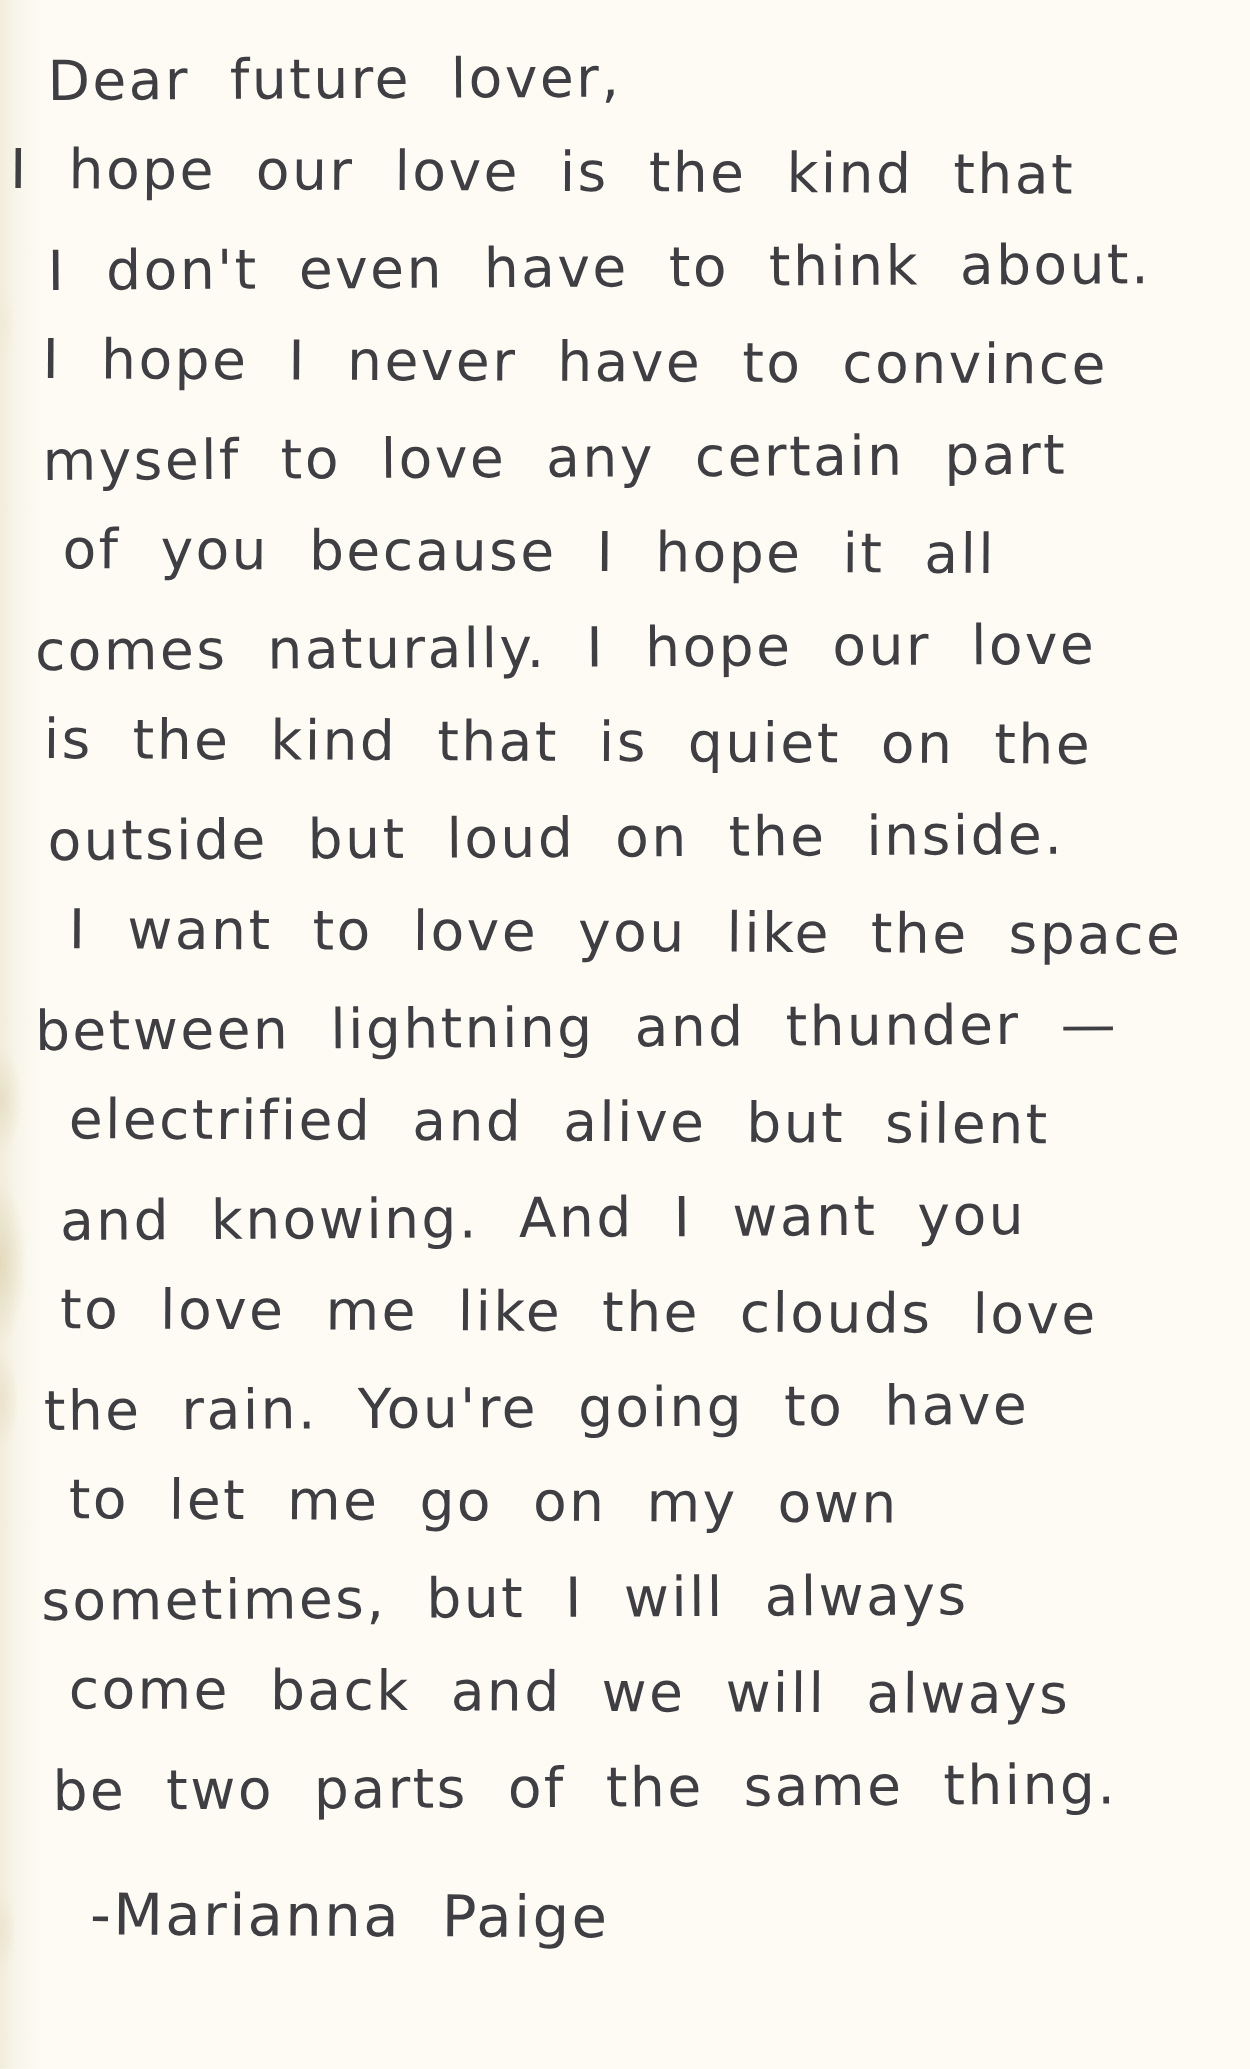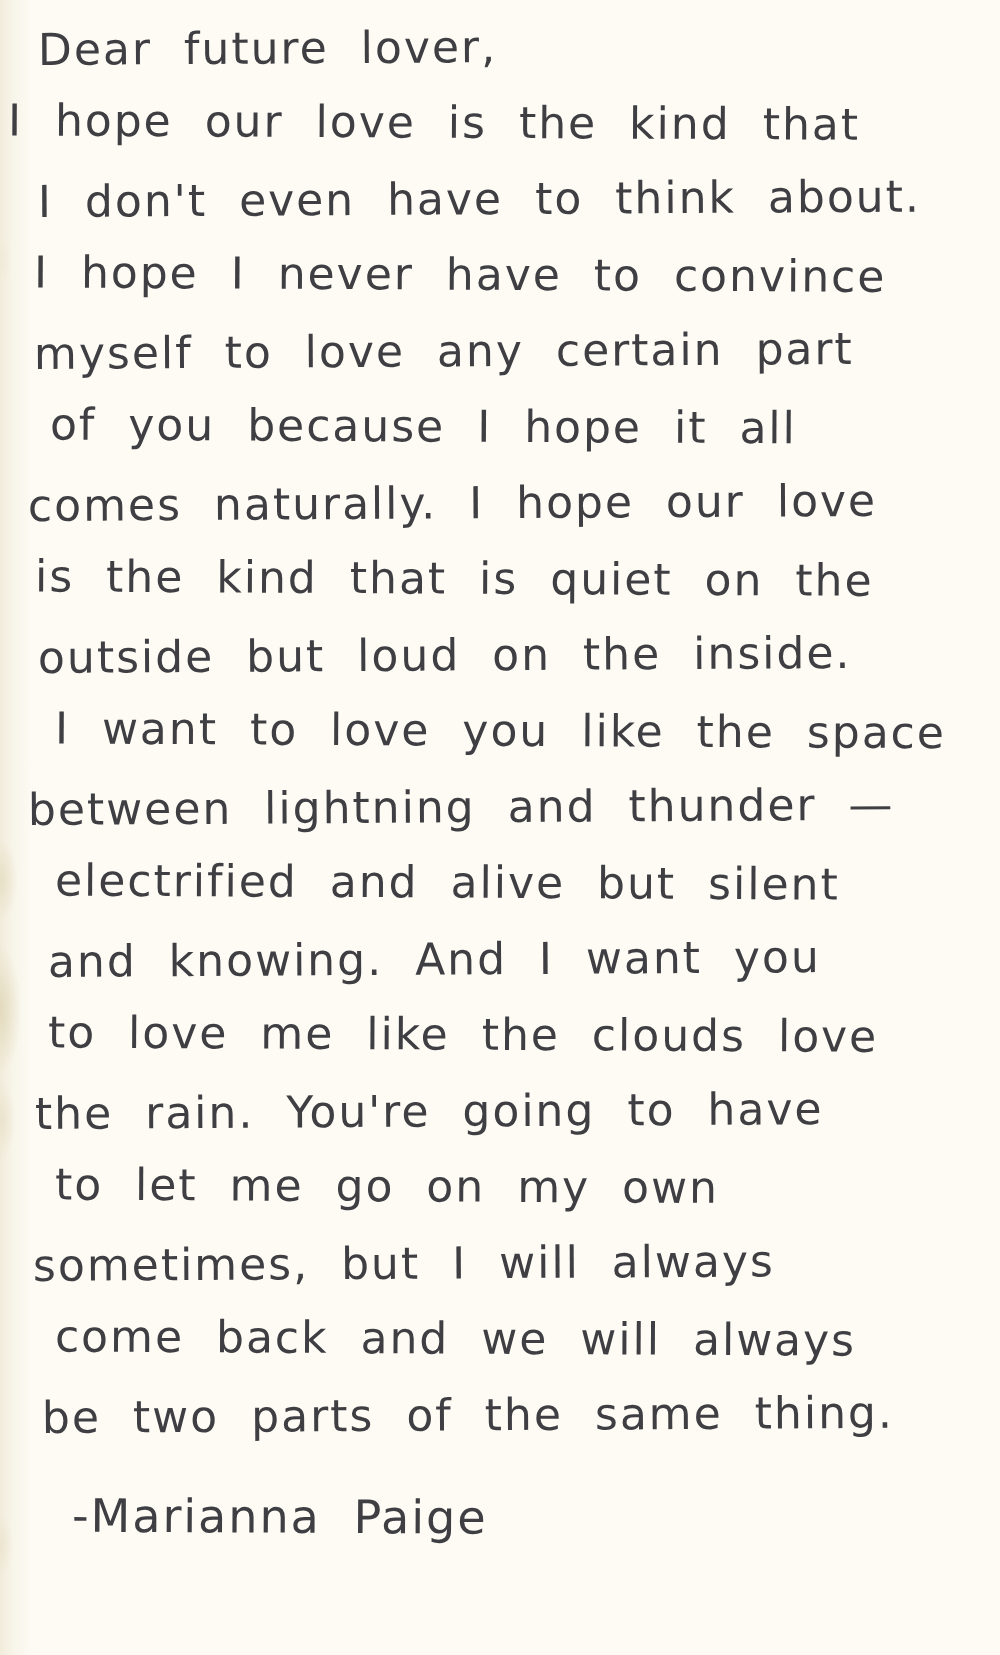--- a/index.html
+++ b/index.html
@@ -28,21 +28,21 @@
       radial-gradient(ellipse 18px 45px at 0px 1545px, #ece4cf 0%, rgba(236,228,207,0) 70%),
       radial-gradient(ellipse 16px 40px at 0px 260px,  #f0ead8 0%, rgba(240,234,216,0) 70%),
       linear-gradient(90deg, #f1ecdb 0%, #f8f5ea 40%, rgba(253,251,244,0) 100%);
     pointer-events: none;
   }
   .letter {
     position: absolute;
     left: 0;
     top: 0;
     width: 1000px;
-    padding-top: 8px;
+    padding-top: 24px;
     color: #3e3e43;
   }
   .line {
     height: 76px;
     display: flex;
     align-items: center;
     font-size: 44px;
     letter-spacing: 2px;
     word-spacing: 16px;
     white-space: nowrap;

